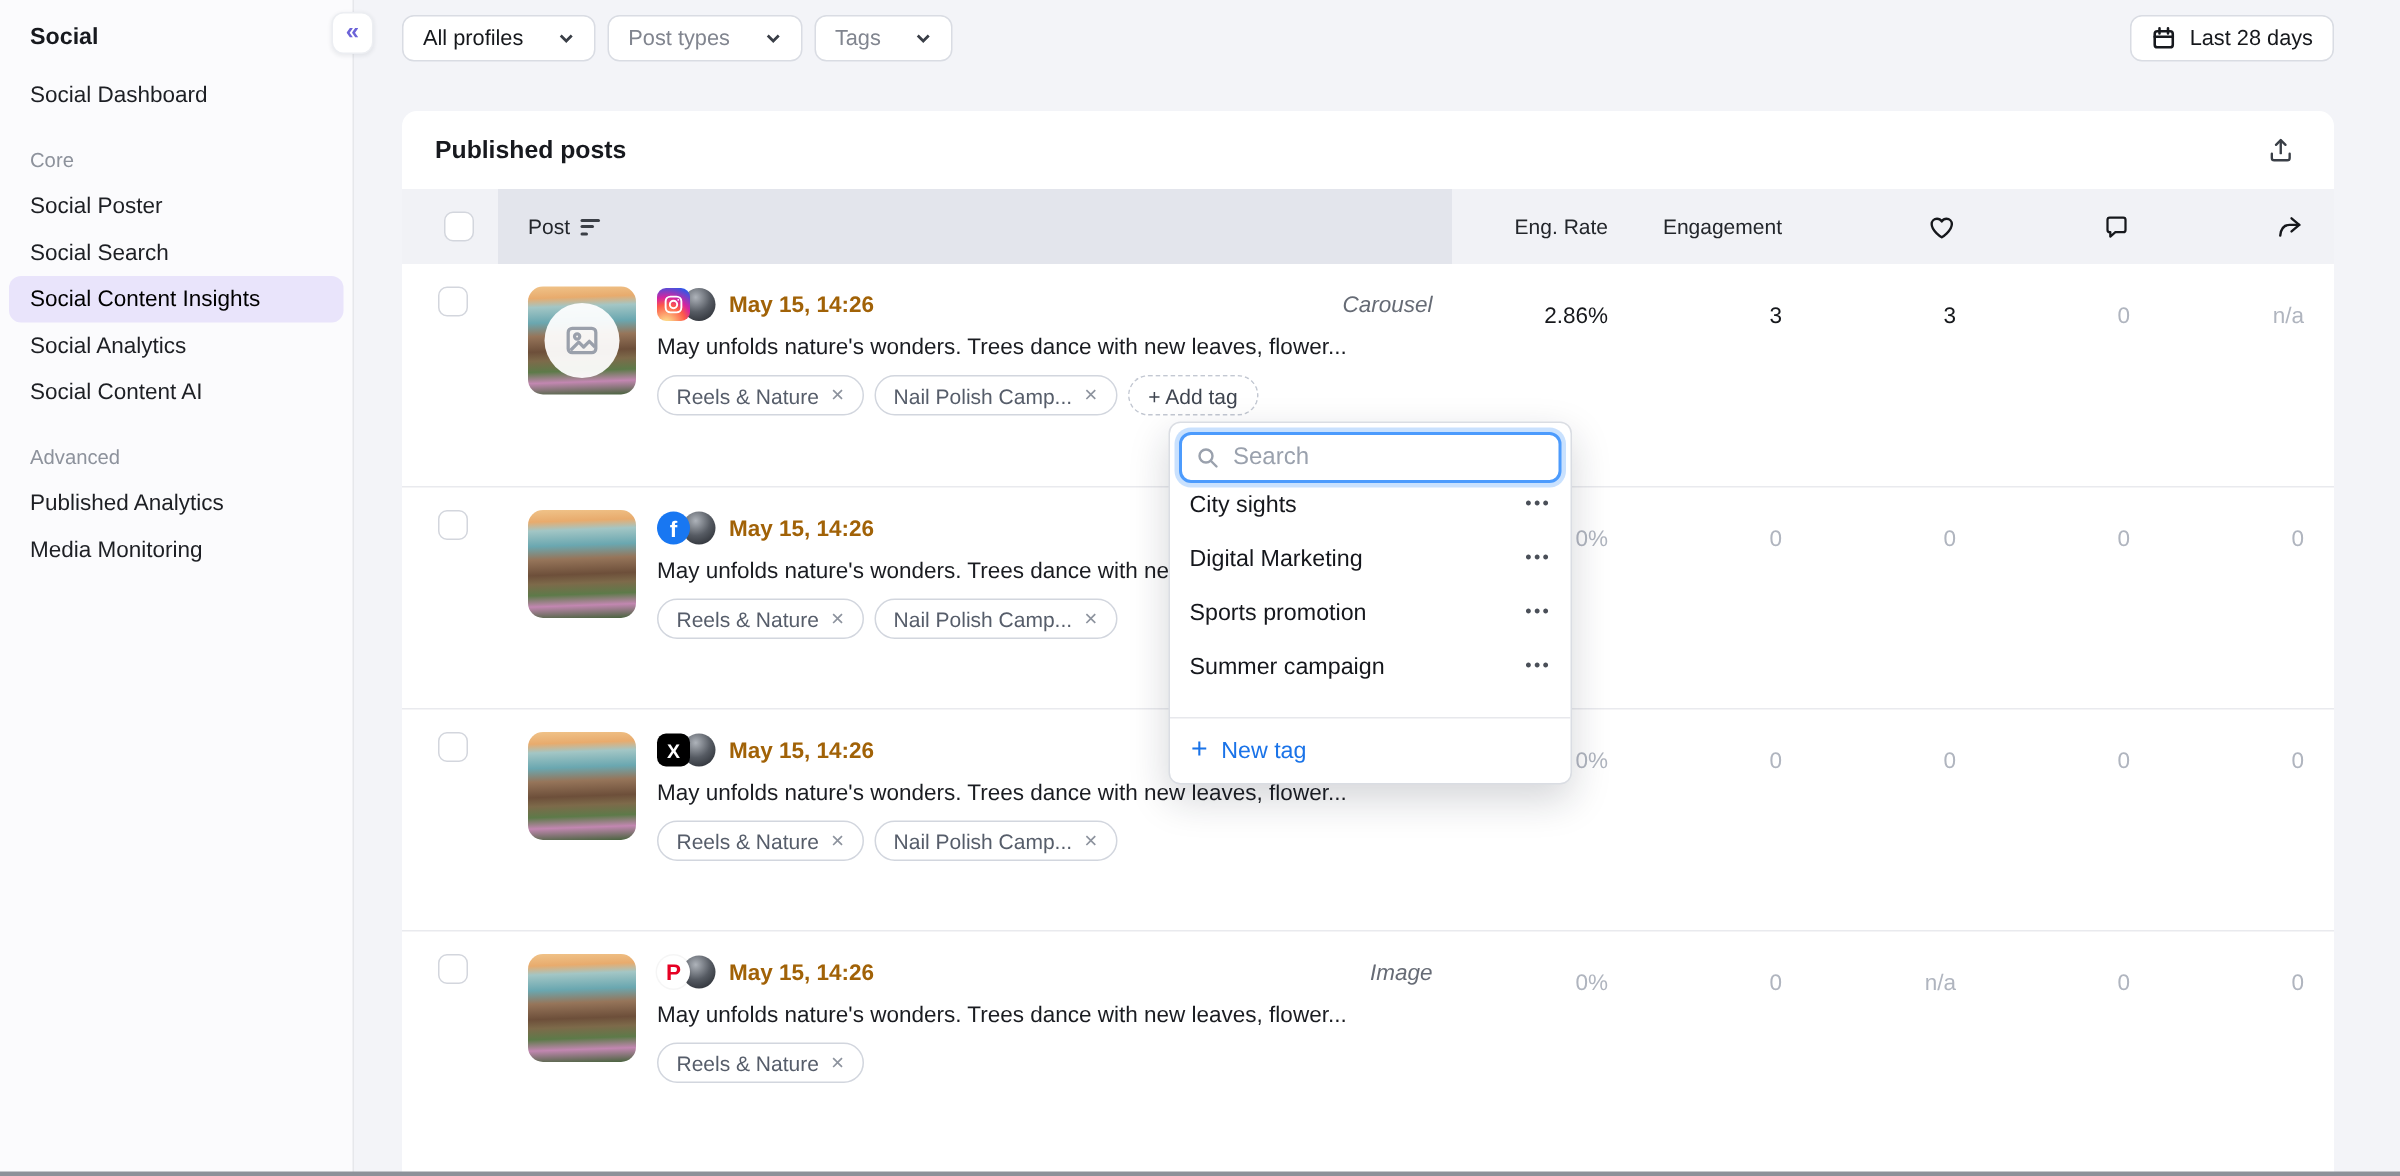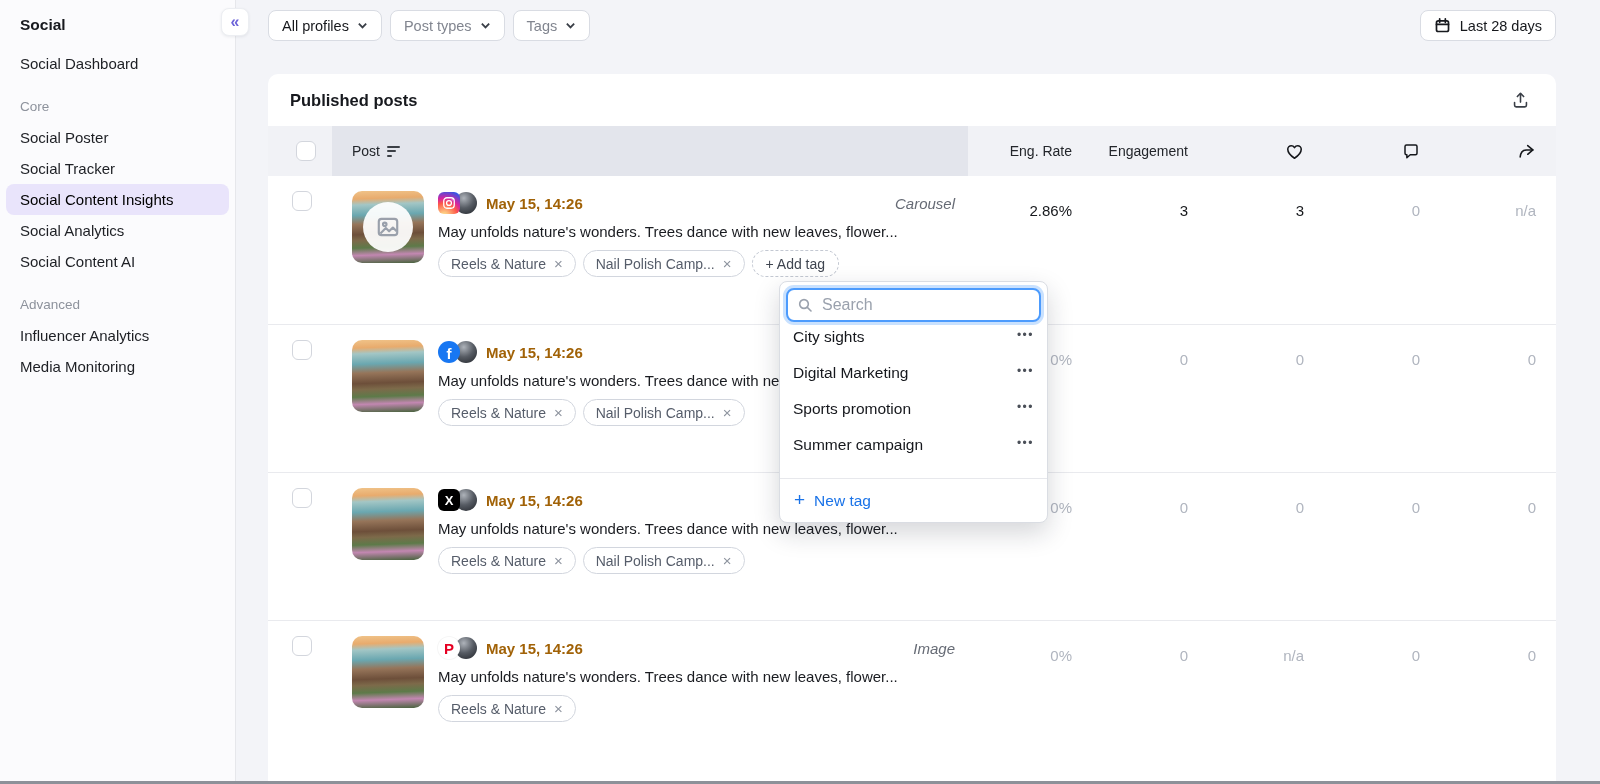--- a/index.html
+++ b/index.html
@@ -11,21 +11,21 @@
   .sidebar { width:236px; height:100%; background:#fbfbfd; border-right:1px solid #e6e7eb; padding-top:12px; flex:0 0 auto; position:relative; z-index:2; }
   .sb-title { font-size:15.5px; font-weight:700; padding:4px 20px 14px; }
   .collapse-btn { position:absolute; top:8px; right:-14px; width:28px; height:28px; background:#fff; border:1px solid #eceef2; border-radius:8px; display:flex; align-items:center; justify-content:center; color:#6c63d8; font-size:16px; font-weight:700; cursor:pointer; box-shadow:0 1px 3px rgba(30,34,48,.08); }
   .sb-section-header { color:#8d929c; font-size:13.5px; padding:20px 20px 8px; }
   .sb-item { height:31px; display:flex; align-items:center; padding-left:20px; font-size:15px; color:#1d1f24; cursor:pointer; }
   .sb-item.active { background:#e9e4fb; color:#000000; margin:0 6px; padding-left:14px; border-radius:8px; }
 
   
   .main { flex:1; height:100%; position:relative; }
   .filters { display:flex; align-items:center; gap:8px; margin:10px 44px 0 32px; }
-  .pill-btn { height:31px; background:#fff; border:1px solid #d9dce3; border-radius:8px; display:flex; align-items:center; gap:8px; padding:0 13px; font-size:14.5px; cursor:pointer; }
+  .pill-btn { height:31px; background:#fff; border:1px solid #d9dce3; border-radius:8px; display:flex; align-items:center; gap:23px; padding:0 13px; font-size:14.5px; cursor:pointer; }
   .pill-btn .lbl-dark { color:#16181c; }
   .pill-btn .lbl-gray { color:#81858f; }
   .chev { width:11px; height:11px; stroke:#3a3f47; stroke-width:2; fill:none; }
   .date-btn { margin-left:auto; height:31px; background:#fff; border:1px solid #d9dce3; border-radius:8px; display:flex; align-items:center; gap:9px; padding:0 13px; font-size:14.5px; color:#16181c; cursor:pointer; }
 
   
   .panel { position:relative; margin:33px 44px 0 32px; width:1288px; height:720px; background:#fff; border-radius:10px 10px 0 0; overflow:hidden; }
   .panel-head { height:52px; display:flex; align-items:center; padding:0 26px 0 22px; }
   .panel-title { font-size:16.5px; font-weight:700; }
   .export-btn { margin-left:auto; cursor:pointer; display:flex; }
@@ -108,42 +108,42 @@
   </div>
 
   <div>
     <div class="sb-section-header">Core</div>
     <div class="sb-items">
   <div class="sb-item">
               <span>Social Poster</span>
             </div>
 
   <div class="sb-item">
-              <span>Social Tracker</span>
+              <span>Social Search</span>
             </div>
 
   <div class="sb-item active">
               <span>Social Content Insights</span>
             </div>
 
   <div class="sb-item">
               <span>Social Analytics</span>
             </div>
 
   <div class="sb-item">
               <span>Social Content AI</span>
             </div>
 </div>
   </div>
 
   <div>
     <div class="sb-section-header">Advanced</div>
     <div class="sb-items">
   <div class="sb-item">
-              <span>Influencer Analytics</span>
+              <span>Published Analytics</span>
             </div>
 
   <div class="sb-item">
               <span>Media Monitoring</span>
             </div>
 </div>
   </div>
 </nav>
   </aside>
 

